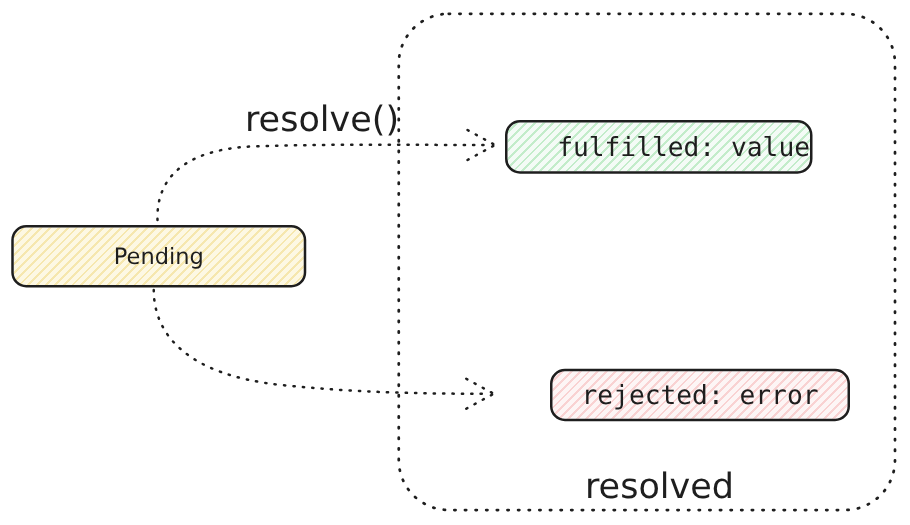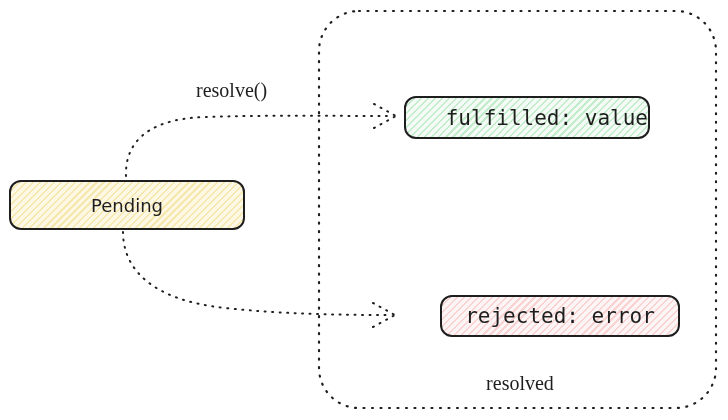--- a/index.html
+++ b/index.html
@@ -45,23 +45,22 @@
     font-family: "DejaVu Sans Mono", monospace;
     font-size: 21px;
     background: repeating-linear-gradient(135deg,
       var(--rejected_hatch, #f9d2d2) 0 1.6px,
       var(--rejected_bg, #fdf5f5) 1.6px 5px);
     margin-left: 41px;
   }
 
   .hand-label {
     position: absolute;
-    font-size: 20px;
+    font-size: 28px;
     white-space: nowrap;
-    font-family: Liberation Serif, serif;
   }
   .label-resolve  { left: 196px; top: 79px; }
   .label-reject   { left: 177px; top: 320px; }
   .label-resolved { left: 468px; top: 372px; width: 104px; text-align: center; }
 
   .stroke-dotted {
     fill: none;
     stroke: var(--stroke, #1e1e1e);
     stroke-linecap: round;
   }

